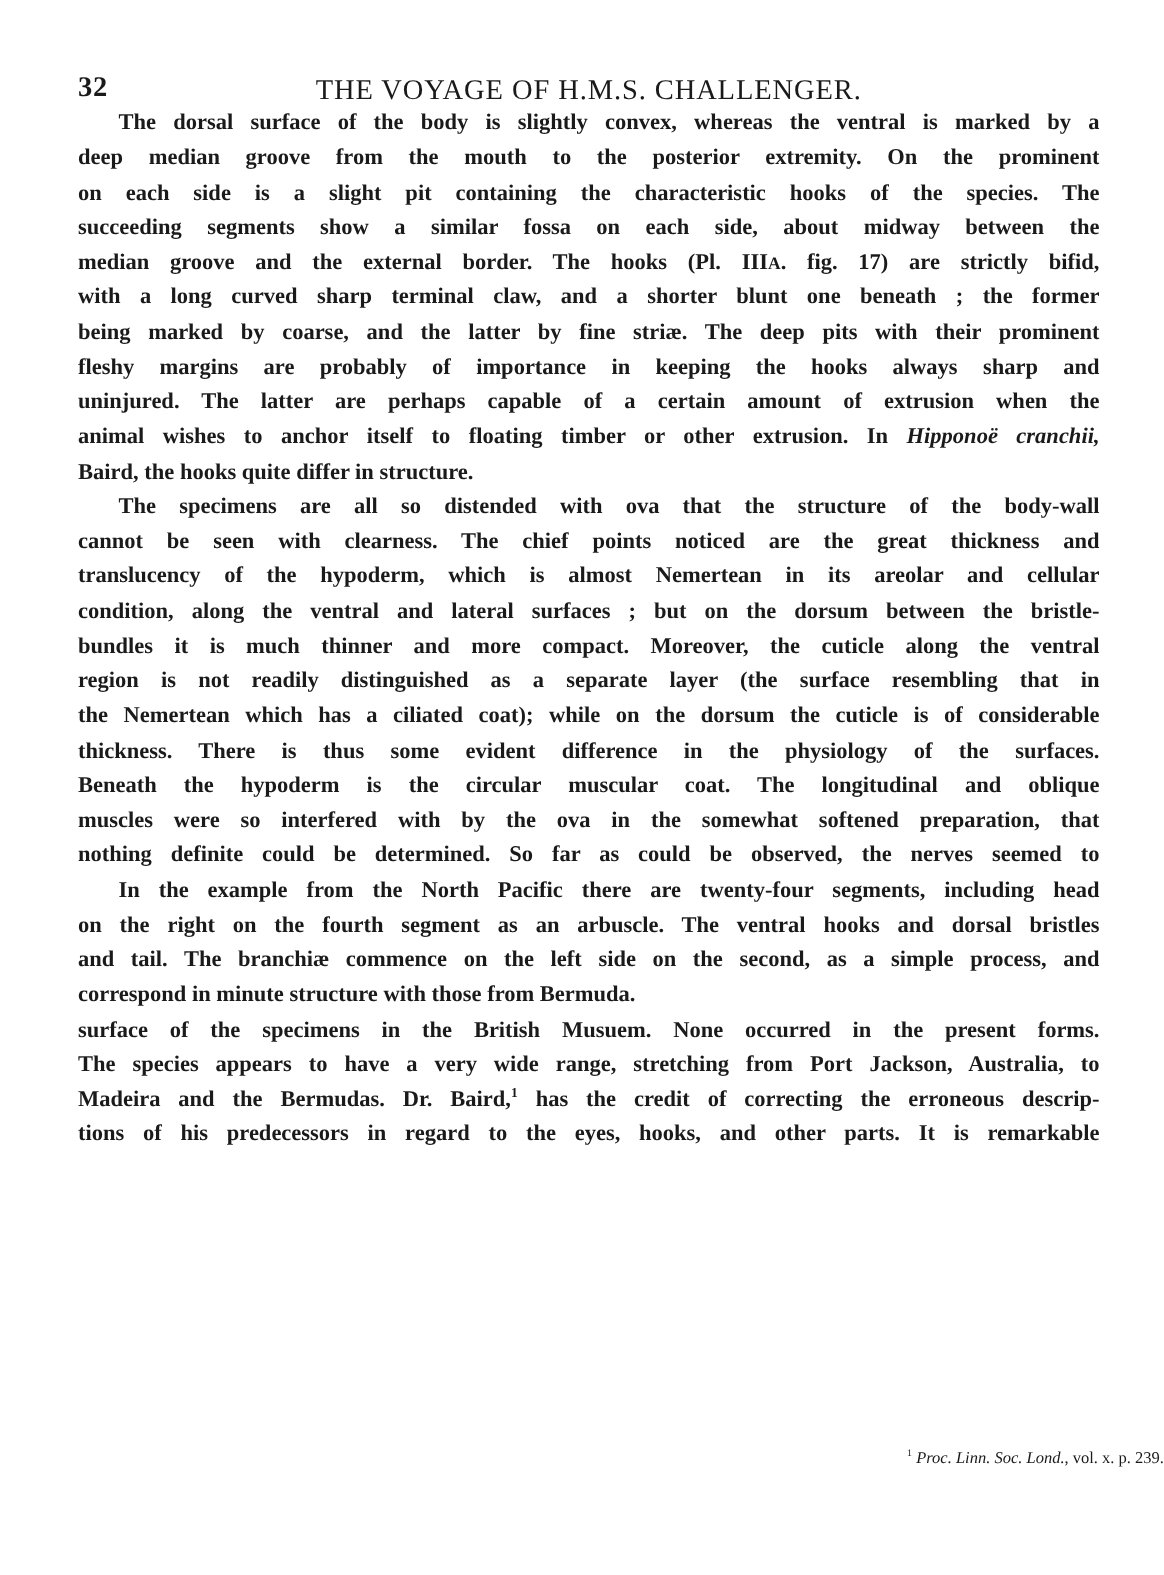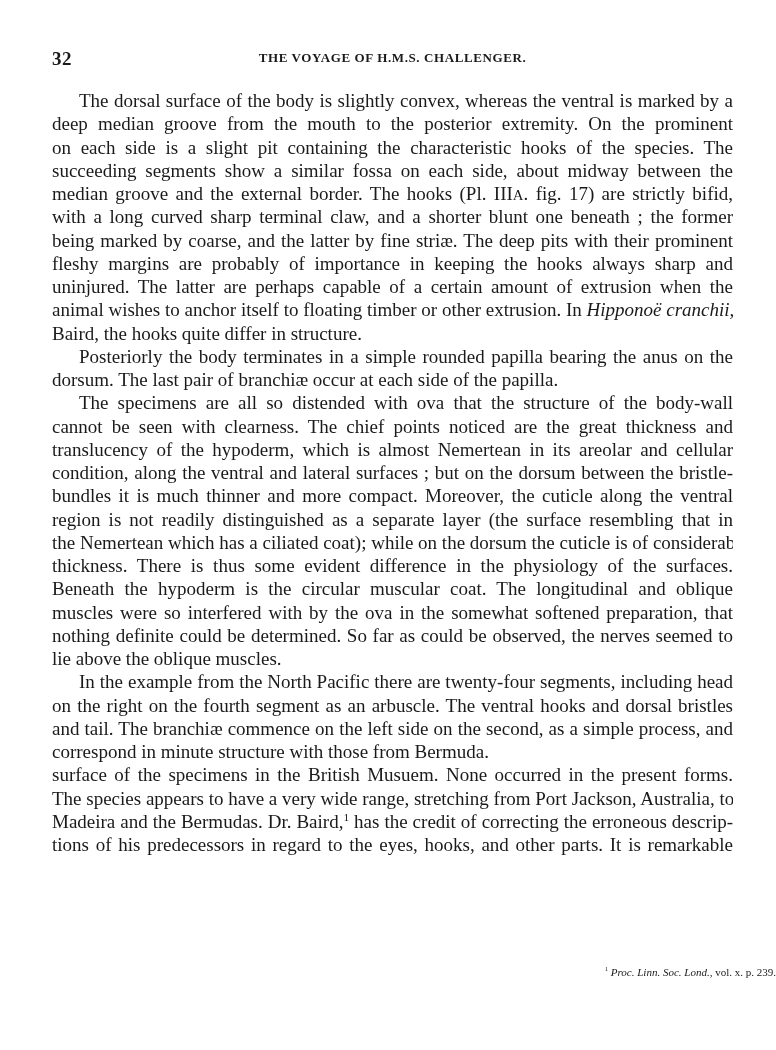--- a/index.html
+++ b/index.html
@@ -11,25 +11,25 @@
   .page { position: absolute; left: 0; top: 0; width: 776px; height: 1050px; }
   .header {
     position: absolute; top: 48px; left: 52px; width: 681px; height: 24px;
   }
   .page-number {
     position: absolute; left: 0; top: 0;
     font-size: 19px; font-weight: bold; letter-spacing: 0.5px;
   }
   .running-head {
     position: absolute; left: 0; right: 0; top: 2px; text-align: center;
-    font-size: 13px; letter-spacing: 0.6px; font-weight: bold;
+    font-size: 19px; letter-spacing: 0.6px;
   }
   .body-text {
-    position: absolute; top: 89px; left: 52px; width: 681px;
-    font-size: 19px; line-height: 23.25px;
+    position: absolute; top: 71px; left: 52px; width: 681px;
+    font-size: 15px; line-height: 23.25px; font-weight: bold;
   }
   .line {
     display: block; height: 23.25px; white-space: nowrap;
     text-align: justify; text-align-last: justify; overflow: hidden;
   }
   .line.last { text-align-last: left; }
   .line.indent { padding-left: 27px; }
   .sc { font-size: 0.78em; }
   .it { font-style: italic; }
   sup { font-size: 0.6em; line-height: 0; vertical-align: super; }
@@ -59,38 +59,33 @@
       <span class="line"><span>median groove and the external border.  The hooks (Pl. III</span><span class="sc">A</span><span>. fig. 17) are strictly bifid,</span></span>
       <span class="line">with a long curved sharp terminal claw, and a shorter blunt one beneath ; the former</span>
       <span class="line">being marked by coarse, and the latter by fine striæ.  The deep pits with their prominent</span>
       <span class="line">fleshy margins are probably of importance in keeping the hooks always sharp and</span>
       <span class="line">uninjured.  The latter are perhaps capable of a certain amount of extrusion when the</span>
       <span class="line"><span>animal wishes to anchor itself to floating timber or other extrusion.  In </span><span class="it">Hipponoë cranchii,</span></span>
       <span class="line last">Baird, the hooks quite differ in structure.</span>
     </div>
 
 
-    <div>
-      <span class="line indent">Posteriorly the body terminates in a simple rounded papilla bearing the anus on the</span>
-      <span class="line last">dorsum.  The last pair of branchiæ occur at each side of the papilla.</span>
-    </div>
 
     <div>
       <span class="line indent">The specimens are all so distended with ova that the structure of the body-wall</span>
       <span class="line">cannot be seen with clearness.  The chief points noticed are the great thickness and</span>
       <span class="line">translucency of the hypoderm, which is almost Nemertean in its areolar and cellular</span>
       <span class="line">condition, along the ventral and lateral surfaces ; but on the dorsum between the bristle-</span>
       <span class="line">bundles it is much thinner and more compact.  Moreover, the cuticle along the ventral</span>
       <span class="line">region is not readily distinguished as a separate layer (the surface resembling that in</span>
       <span class="line">the Nemertean which has a ciliated coat); while on the dorsum the cuticle is of considerable</span>
       <span class="line">thickness.  There is thus some evident difference in the physiology of the surfaces.</span>
       <span class="line">Beneath the hypoderm is the circular muscular coat.  The longitudinal and oblique</span>
       <span class="line">muscles were so interfered with by the ova in the somewhat softened preparation, that</span>
       <span class="line">nothing definite could be determined.  So far as could be observed, the nerves seemed to</span>
-      <span class="line last">lie above the oblique muscles.</span>
     </div>
 
     <div>
       <span class="line indent">In the example from the North Pacific there are twenty-four segments, including head</span>
       <span class="line">on the right on the fourth segment as an arbuscle.  The ventral hooks and dorsal bristles</span>
       <span class="line">and tail.  The branchiæ commence on the left side on the second, as a simple process, and</span>
       <span class="line last">correspond in minute structure with those from Bermuda.</span>
     </div>
 
     <div>

